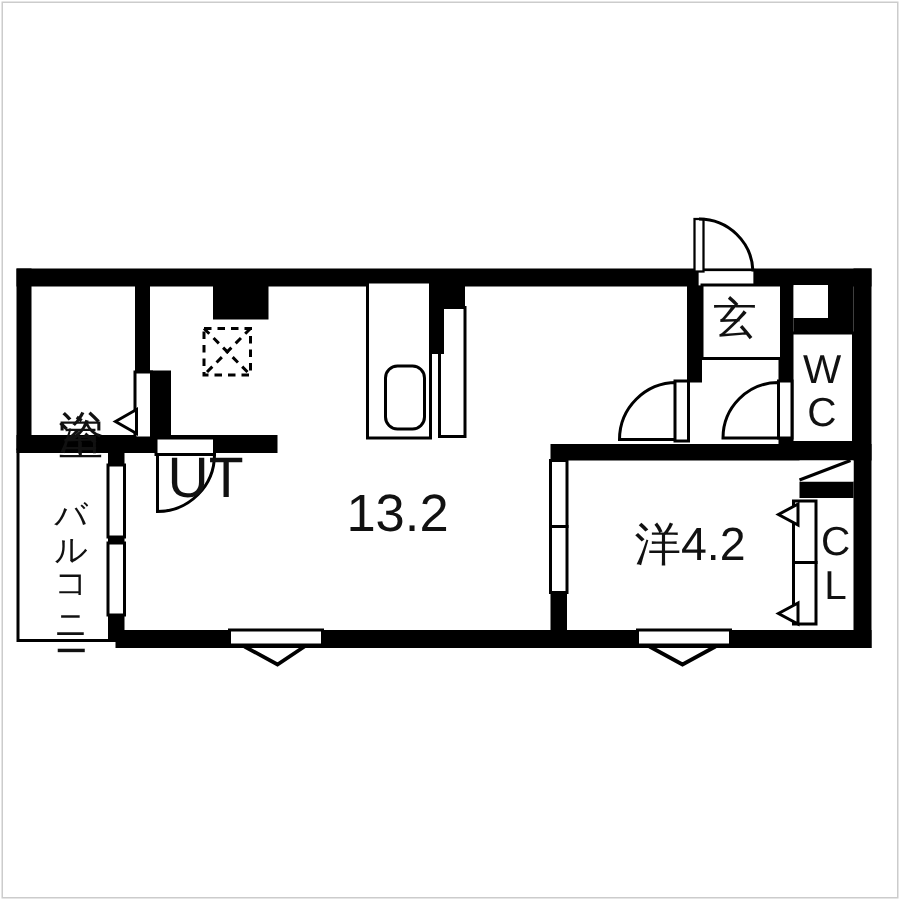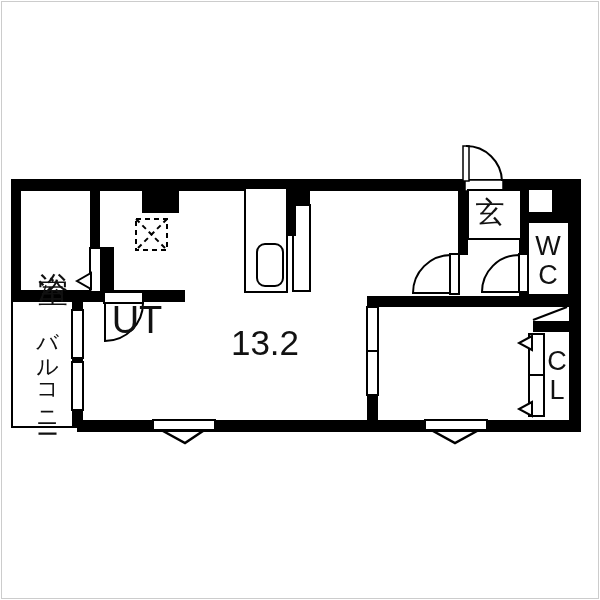--- a/index.html
+++ b/index.html
@@ -143,20 +143,21 @@
     <span>13.2</span>
   </div>
 
   <div class="label" id="label-genkan">玄</div>
 
   <div class="label stack" id="label-wc">
     <span>W</span>
     <span>C</span>
   </div>
 
+  <div class="label" id="label-western">洋4.2</div>
 
   <div class="label stack" id="label-cl">
     <span>C</span>
     <span>L</span>
   </div>
 
   <div class="label v-text" id="label-balcony">バルコニー</div>
 </div>
 
 </body></html>

